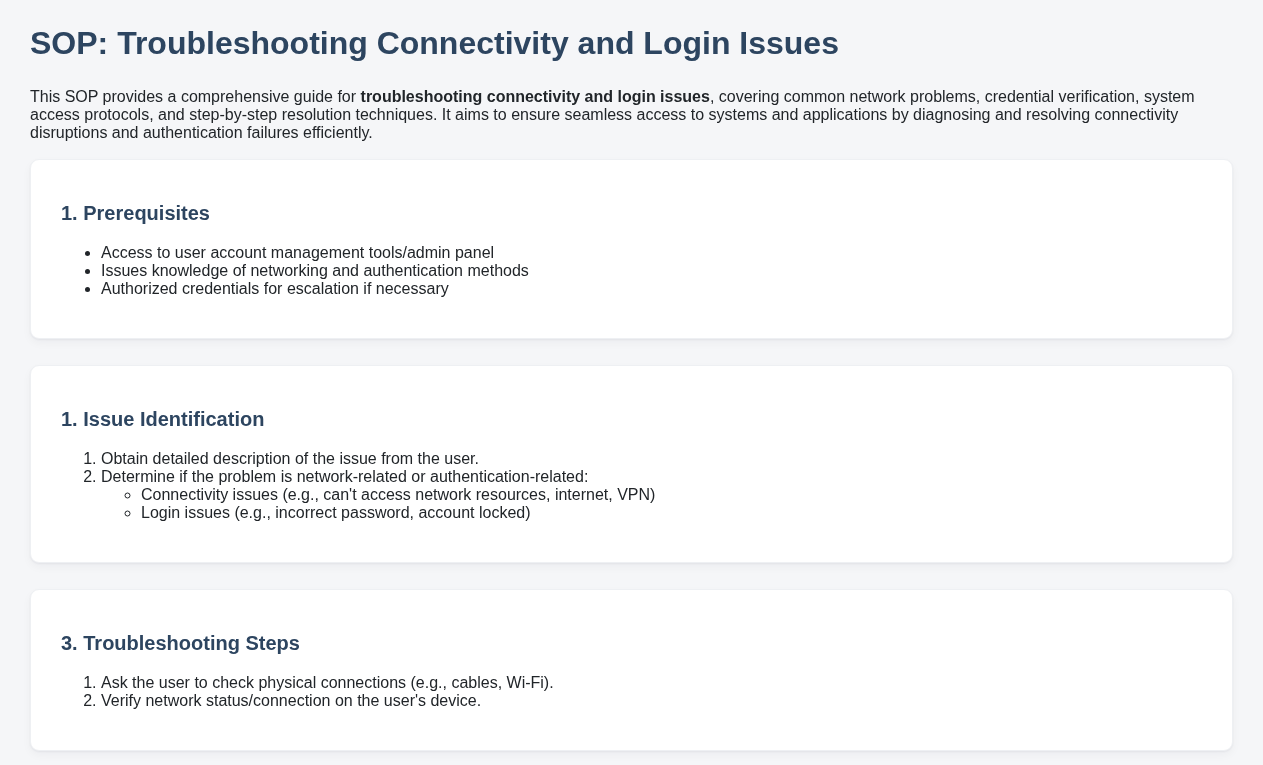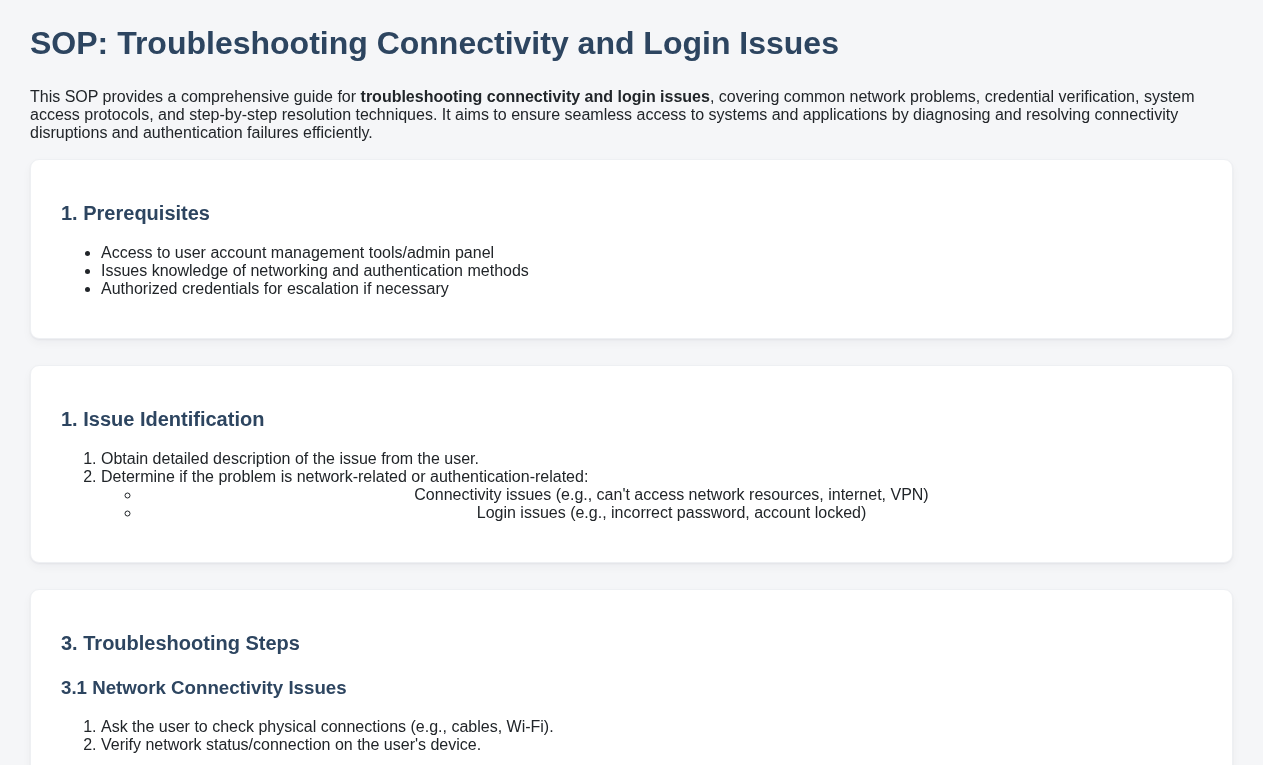--- a/index.html
+++ b/index.html
@@ -60,21 +60,20 @@
     margin: 0 0 16px 0;
     padding-left: 40px;
   }
   li {
     line-height: 18px;
   }
   li ul {
     list-style: circle;
     margin: 0;
     padding-left: 40px;
-    text-align: center;
   }
 </style>
 </head>
 <body>
 
 <main>
 
   <h1>SOP: Troubleshooting Connectivity and Login Issues</h1>
 
   <p class="intro"><span>This SOP provides a comprehensive guide for </span><strong>troubleshooting connectivity and login issues</strong><span>, covering common network problems, credential verification, system access protocols, and step-by-step resolution techniques. It aims to ensure seamless access to systems and applications by diagnosing and resolving connectivity disruptions and authentication failures efficiently.</span></p>
@@ -97,21 +96,20 @@
         <ul>
           <li>Connectivity issues (e.g., can't access network resources, internet, VPN)</li>
           <li>Login issues (e.g., incorrect password, account locked)</li>
         </ul>
       </li>
     </ol>
   </section>
 
   <section class="card">
     <h2>3. Troubleshooting Steps</h2>
-    <h3>3.1 Network Connectivity Issues</h3>
     <ol>
       <li>Ask the user to check physical connections (e.g., cables, Wi-Fi).</li>
       <li>Verify network status/connection on the user's device.</li>
 
     </ol>
   </section>
 
 </main>
 
 </body></html>

